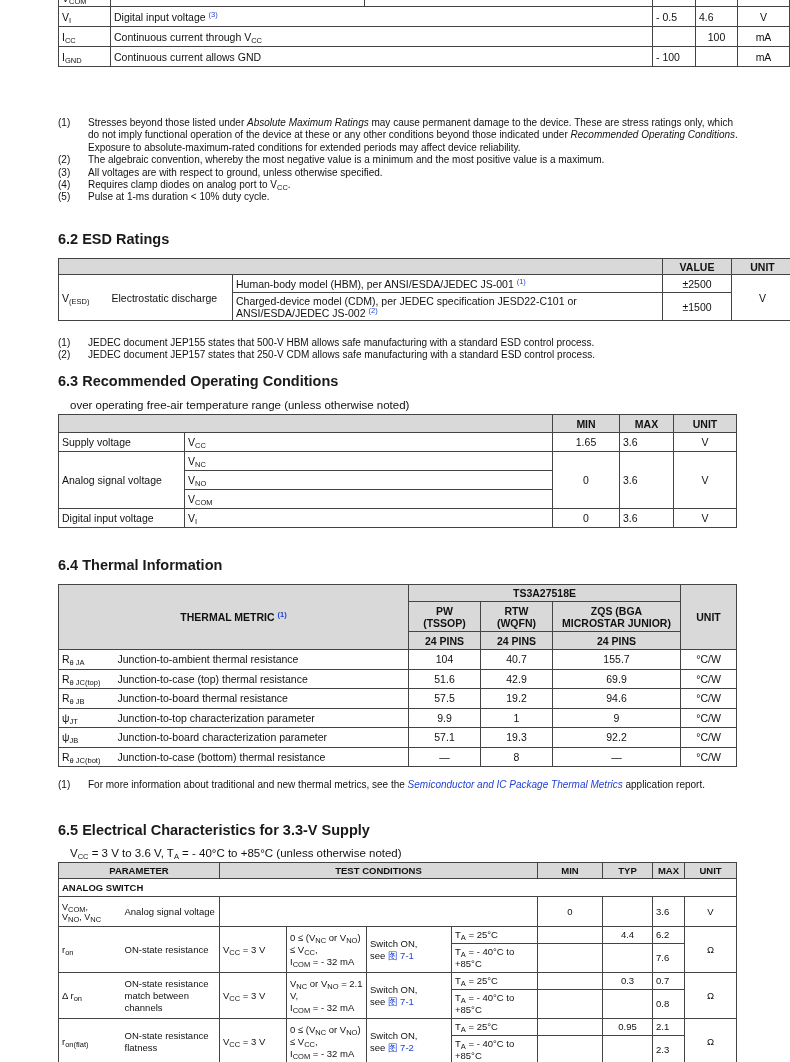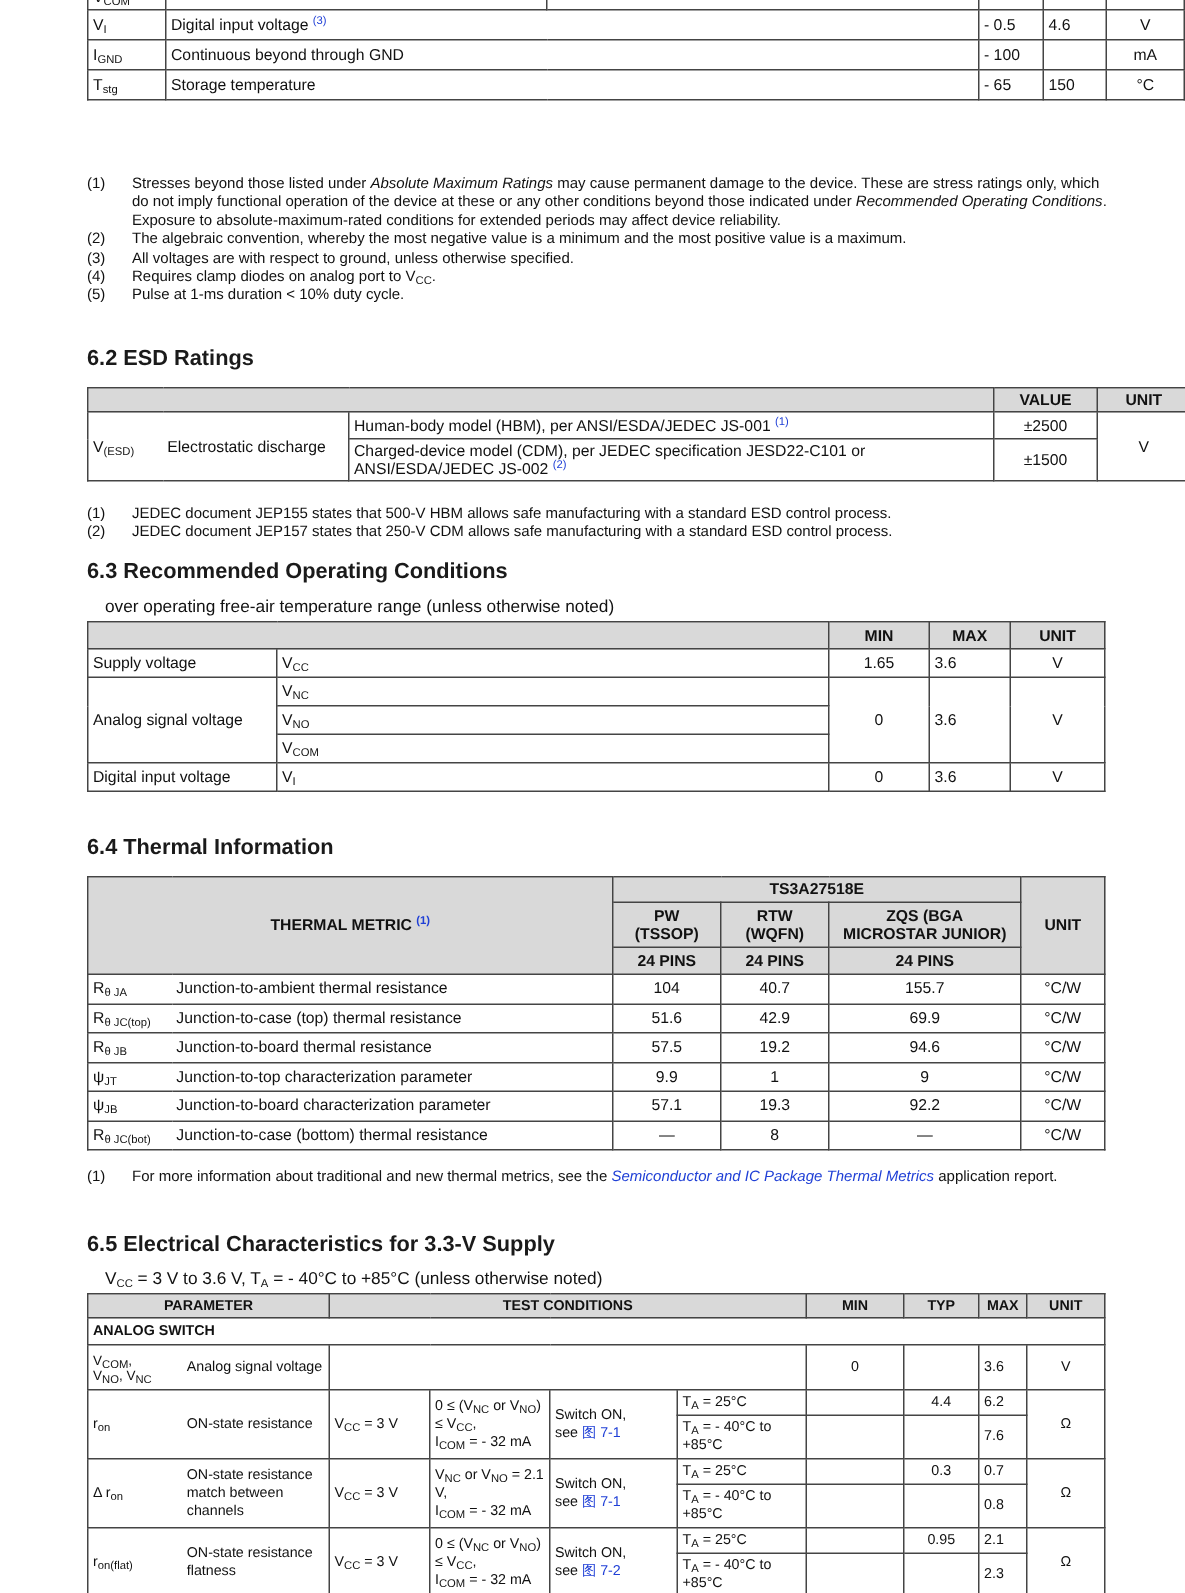--- a/index.html
+++ b/index.html
@@ -46,32 +46,32 @@
         <td></td>
   </tr>
   <tr style="height:20px">
     <td><span>V</span><sub>I</sub></td>
     <td colspan="2"><span>Digital input voltage</span> <sup class="ref">(3)</sup></td>
     <td>- 0.5</td>
     <td>4.6</td>
     <td class="c">V</td>
   </tr>
   <tr style="height:20px">
+    <td><span>I</span><sub>CC</sub></td>
+    <td colspan="2"><span>Continuous current through V</span><sub>CC</sub></td>
+    <td></td>
+    <td class="c">100</td>
+    <td class="c">mA</td>
+  </tr>
+  <tr style="height:20px">
     <td><span>I</span><sub>GND</sub></td>
-    <td colspan="2">Continuous beyond through GND</td>
+    <td colspan="2">Continuous current allows GND</td>
     <td>- 100</td>
     <td></td>
     <td class="c">mA</td>
-  </tr>
-  <tr style="height:20px">
-    <td><span>T</span><sub>stg</sub></td>
-    <td colspan="2">Storage temperature</td>
-    <td>- 65</td>
-    <td>150</td>
-    <td class="c">°C</td>
   </tr>
 </tbody>
   </table>
 
 <div class="notes" style="top:117px;">
   <div class="note">
     <span class="num">(1)</span>
     <span class="txt"><span>Stresses beyond those listed under </span><i>Absolute Maximum Ratings</i><span> may cause permanent damage to the device. These are stress ratings only, which do not imply functional operation of the device at these or any other conditions beyond those indicated under </span><i>Recommended Operating Conditions</i><span>. Exposure to absolute-maximum-rated conditions for extended periods may affect device reliability.</span></span>
   </div>
   <div class="note">

